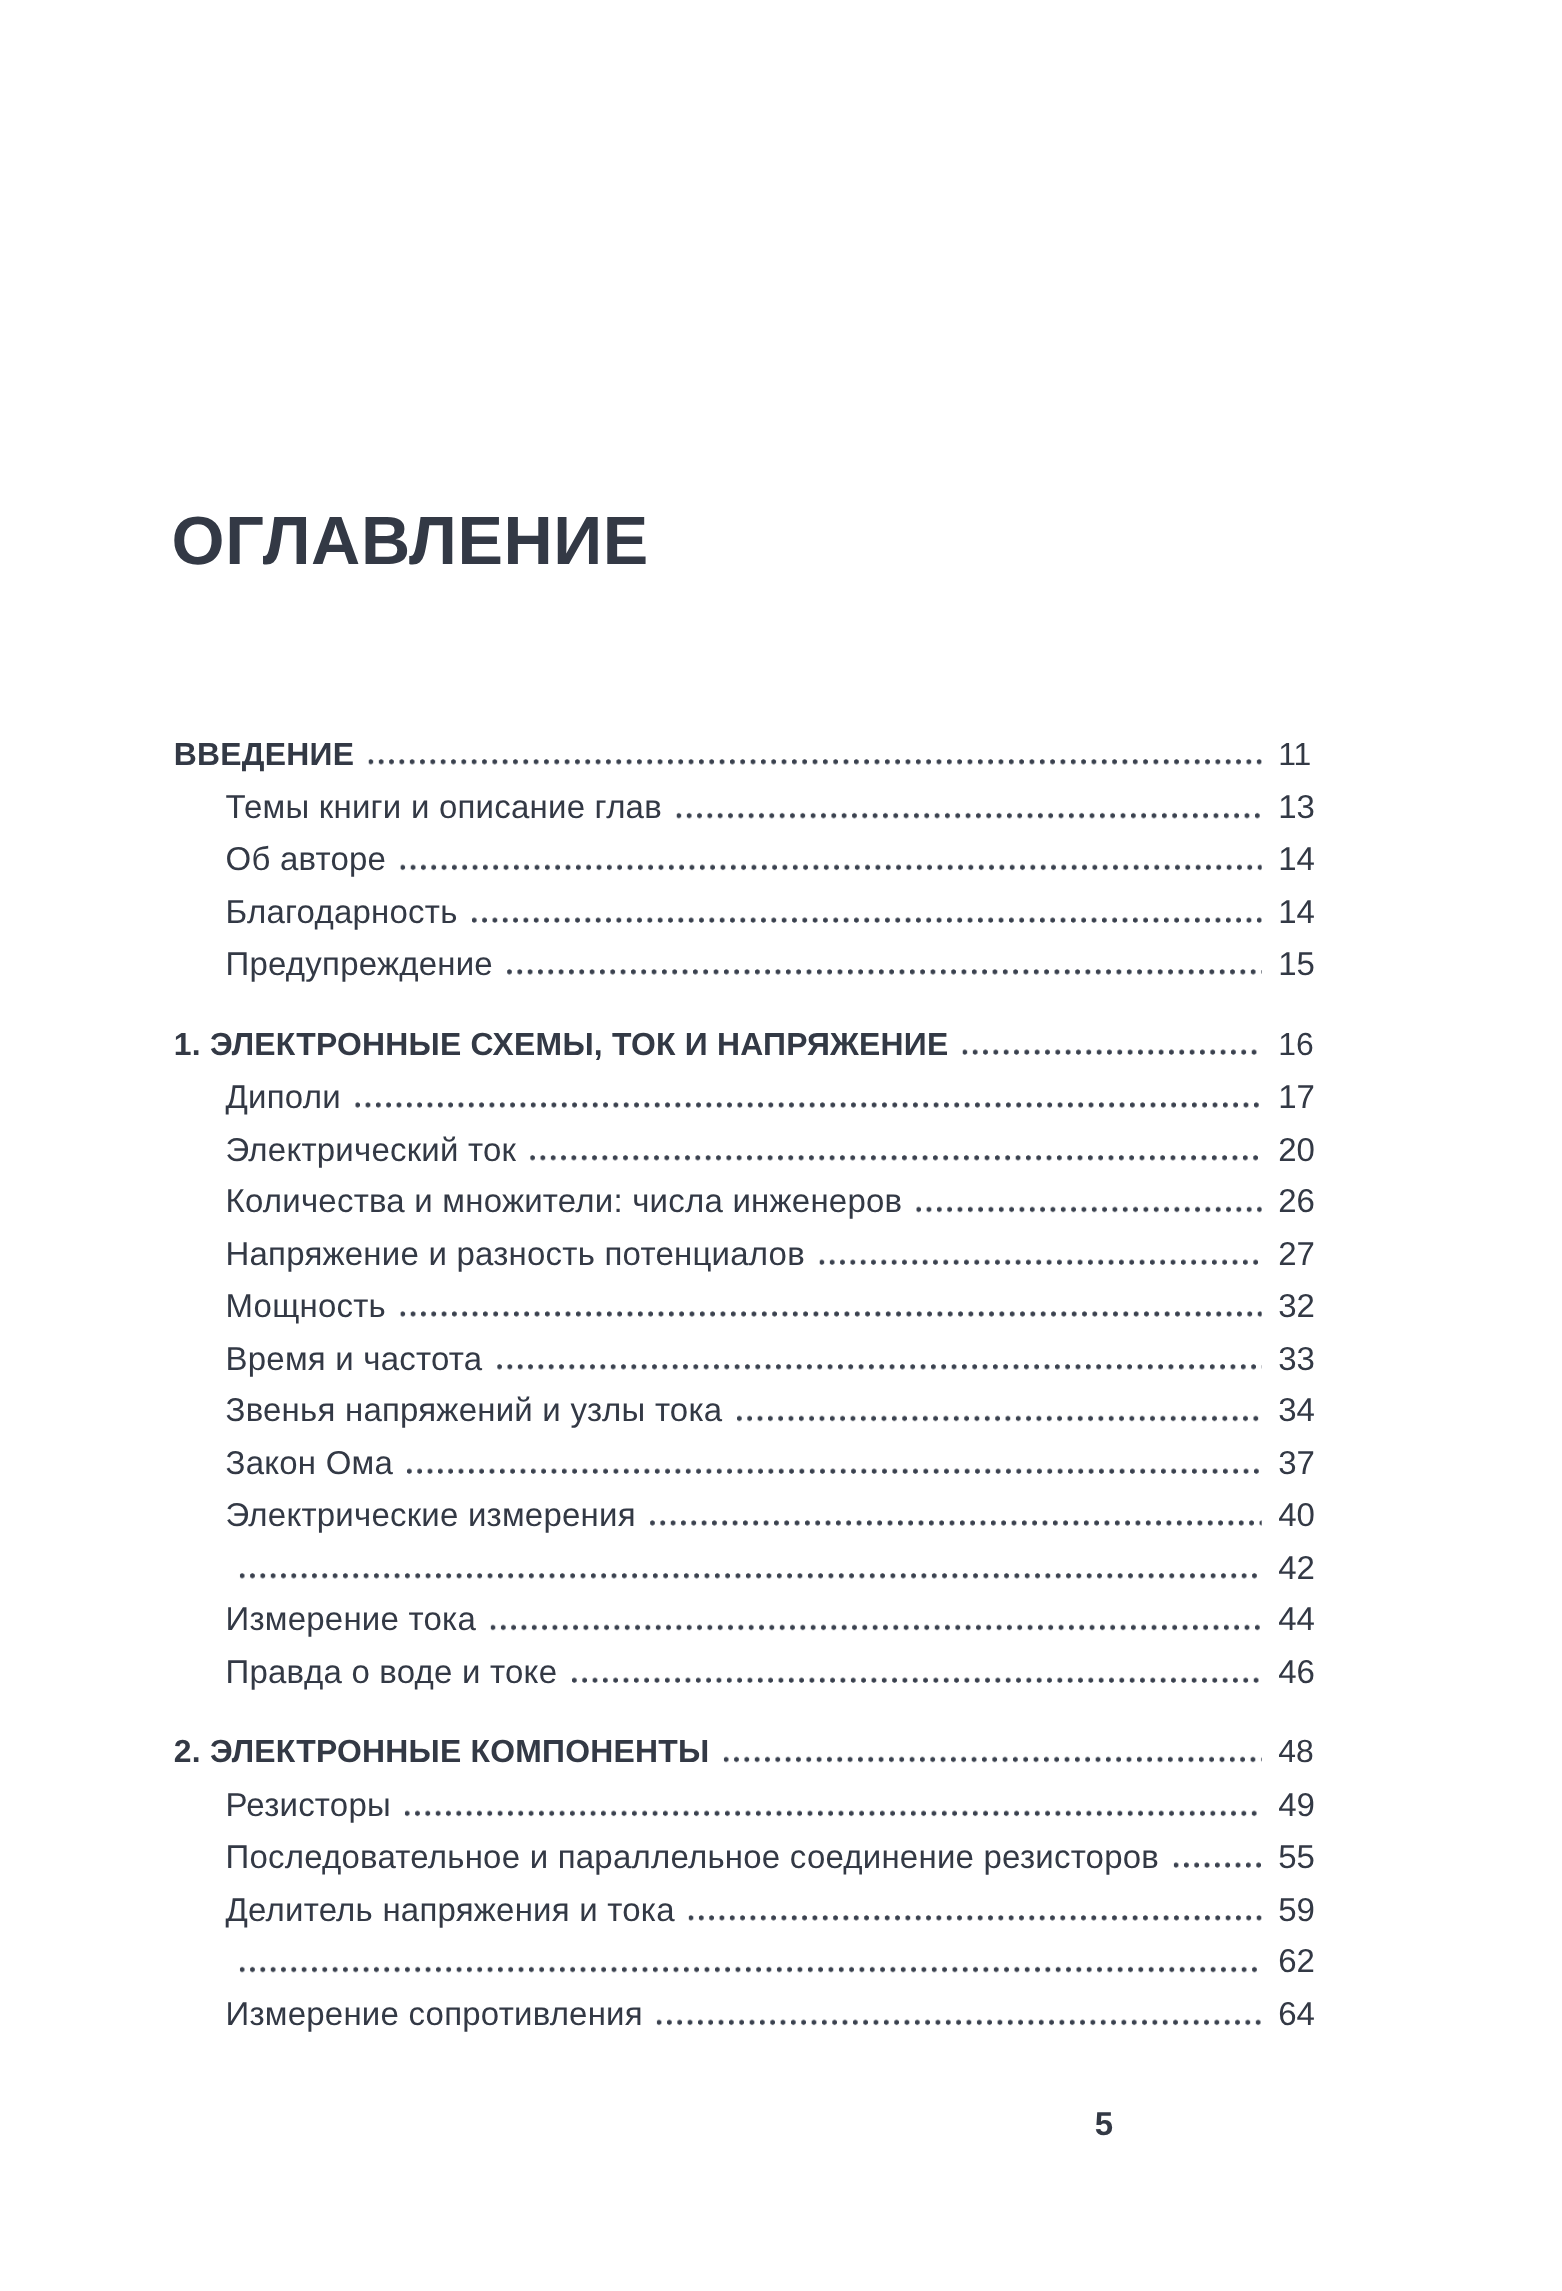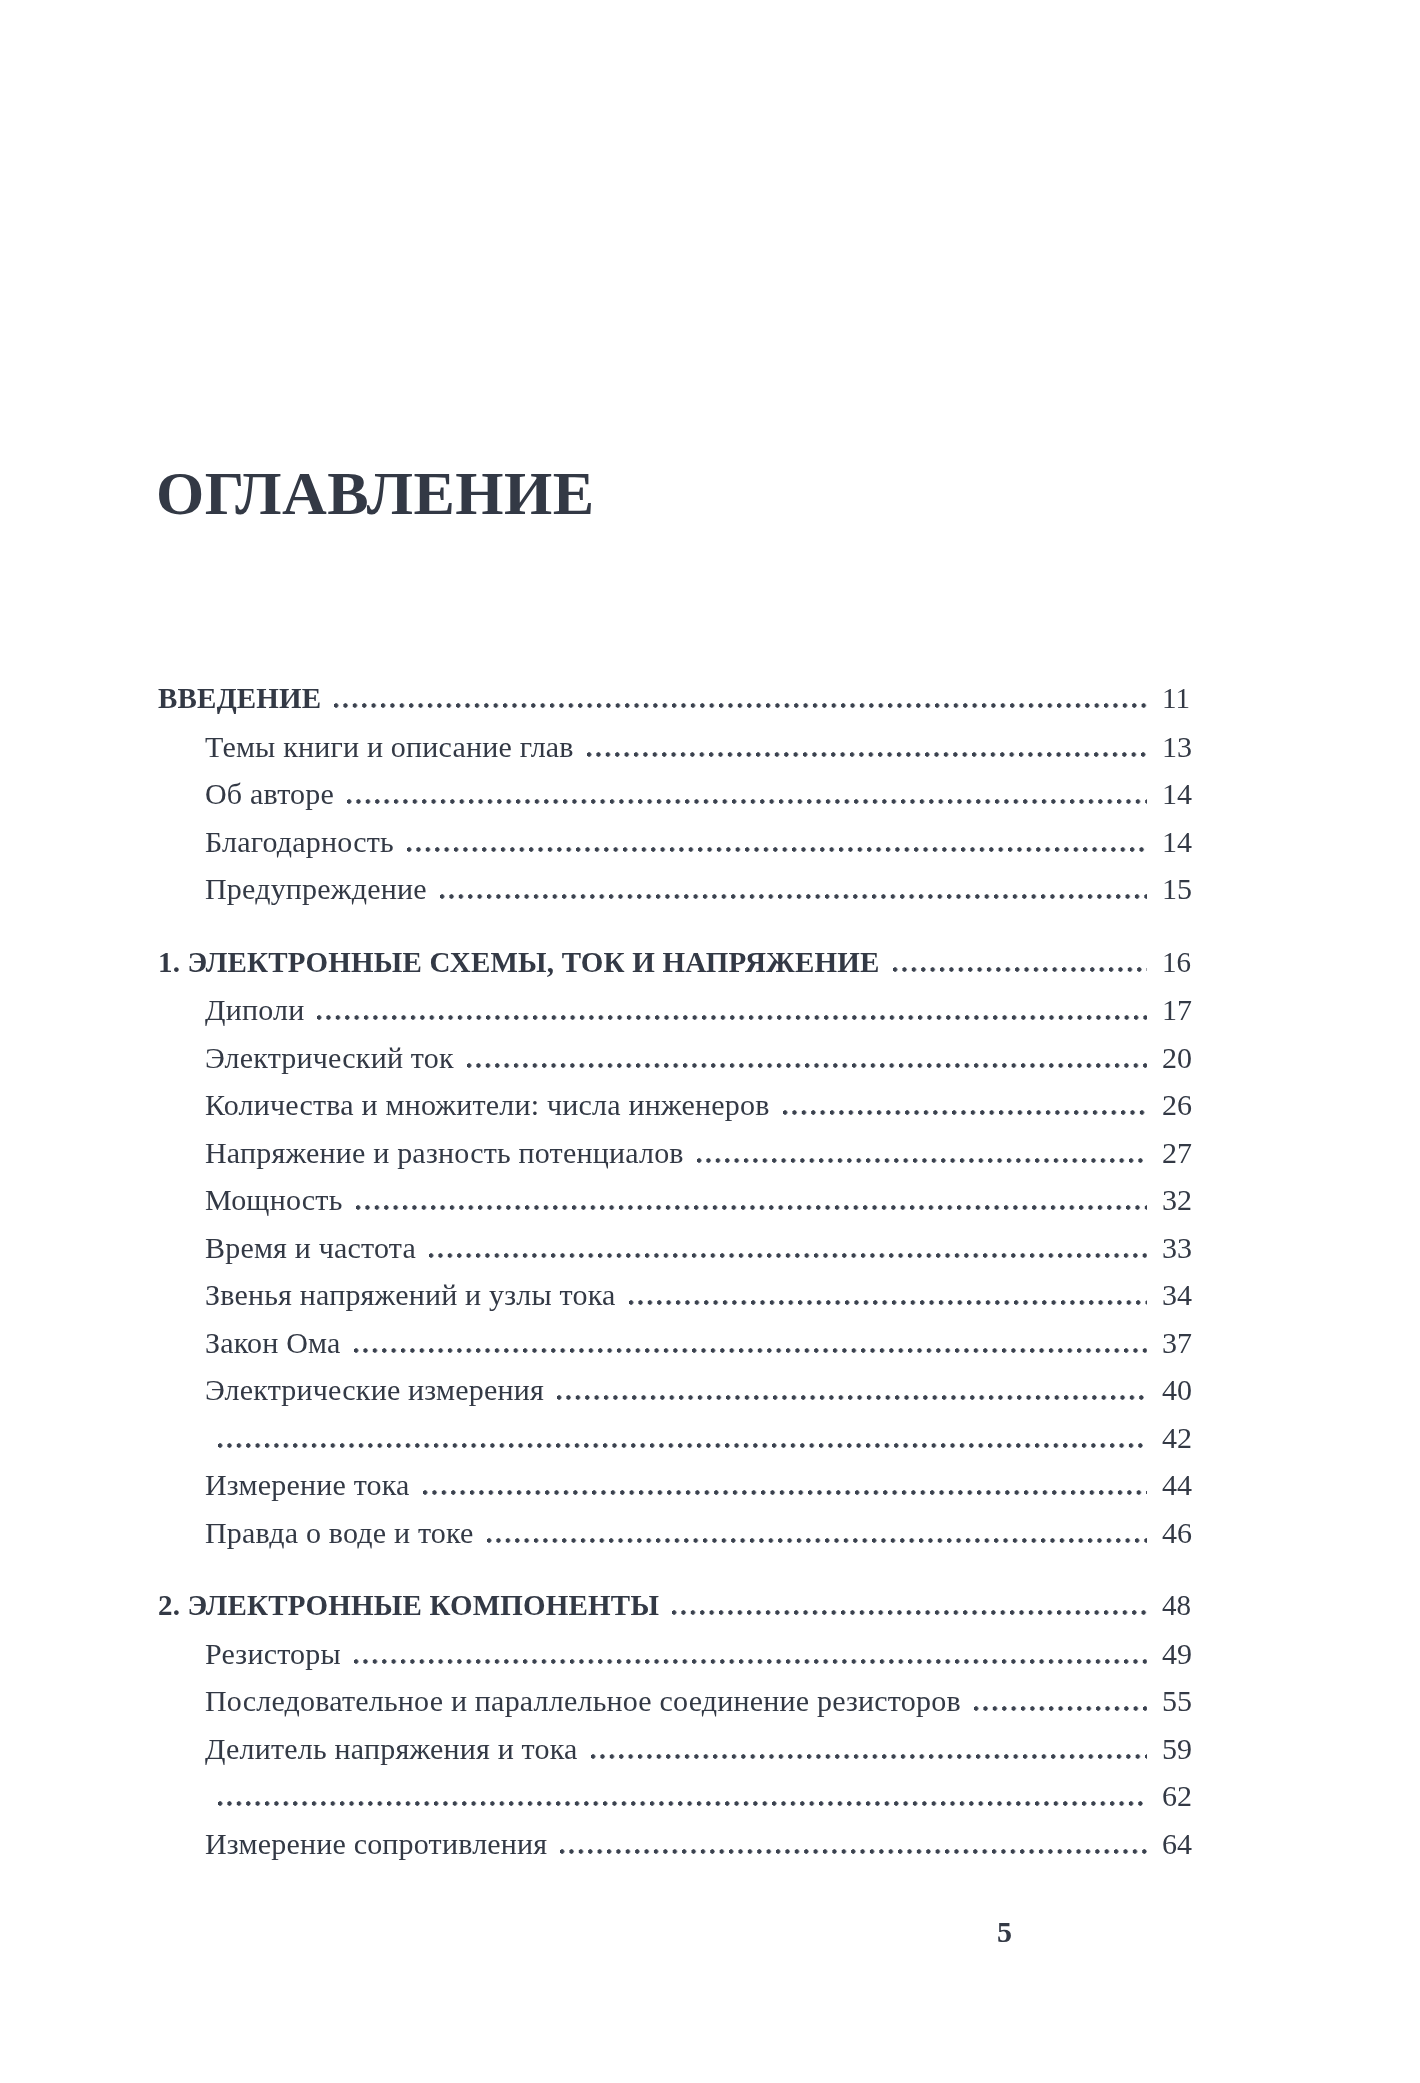--- a/index.html
+++ b/index.html
@@ -8,40 +8,39 @@
     --bg-color: #ffffff;
   }
   * { box-sizing: border-box; }
   html, body { margin: 0; padding: 0; }
   .page {
     position: relative;
     width: 1220px;
     height: 2083px;
     background: var(--bg-color);
     color: var(--text-color);
-    font-family: Liberation Serif, serif;
+    font-family: Liberation Sans, sans-serif;
     overflow: hidden;
   }
   .toc-title {
     position: absolute;
     left: 156px;
     top: 462px;
     margin: 0;
     font-size: 62px;
     line-height: 1;
     font-weight: 700;
     letter-spacing: 0.5px;
     color: var(--text-color);
   }
   .toc {
     position: absolute;
     left: 158px;
     top: 663px;
     width: 1054px;
-    margin-top: 12px;
   }
   .toc-row {
     display: flex;
     align-items: baseline;
     height: 47.5px;
     line-height: 47.5px;
     font-size: 30px;
   }
   .toc-row.chapter {
     font-weight: 700;

